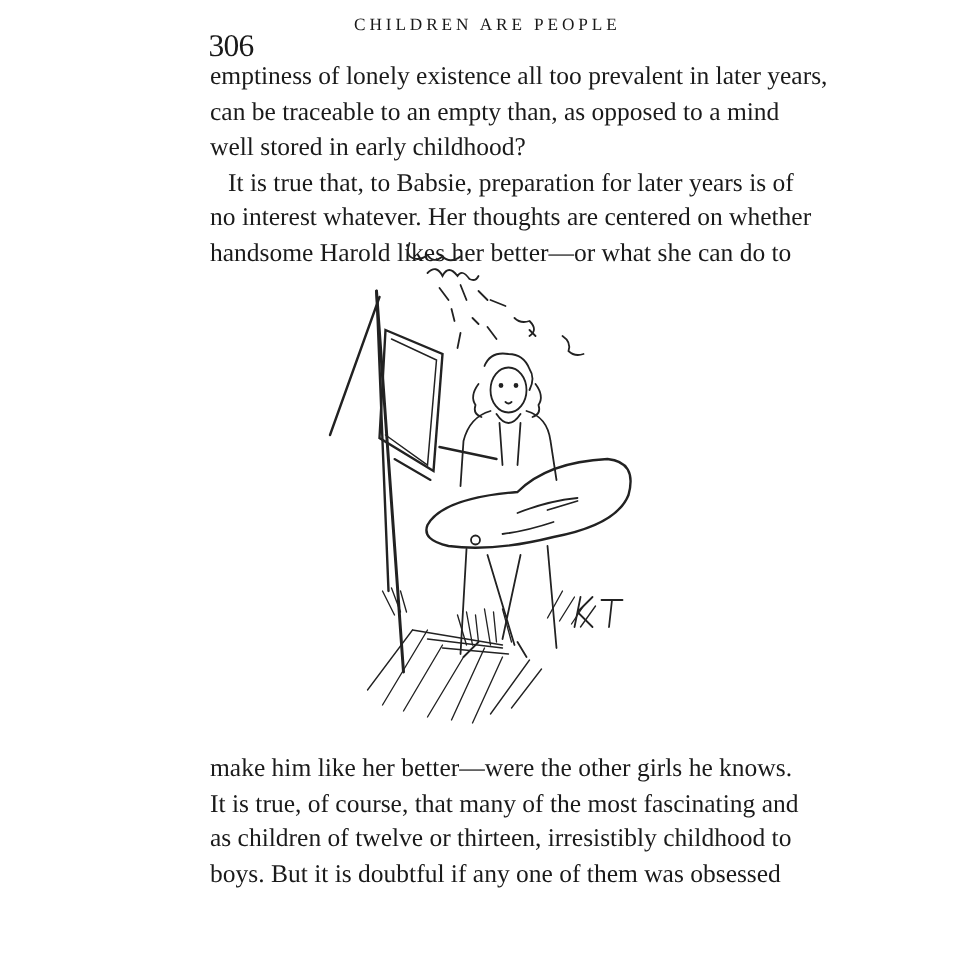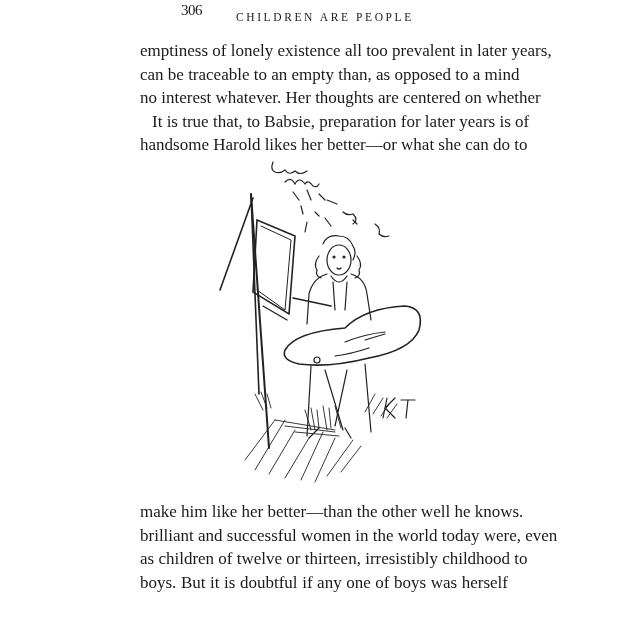--- a/index.html
+++ b/index.html
@@ -1,41 +1,42 @@
 <!DOCTYPE html>
 <html><head>
   <meta charset="utf-8">
   <style>
     html, body { margin: 0; padding: 0; background: #ffffff; }
     body { width: 640px; height: 640px; position: relative; overflow: hidden;
            font-family: "Liberation Serif", "DejaVu Serif", serif; color: #1a1a1a; }
     .page { position: absolute; left: 0; top: 0; width: 640px; height: 640px; background: #fff; }
-    .folio { position: absolute; left: 139px; top: 2px; font-size: 15px; letter-spacing: -0.5px; margin-left: 42px; }
+    .folio { position: absolute; left: 139px; top: 18px; font-size: 21px; letter-spacing: -0.5px; }
     .running-head { position: absolute; left: 236px; top: 11px; font-size: 11.5px; letter-spacing: 2.6px; font-weight: normal; }
     .text-block { position: absolute; left: 140px; width: 368px; font-size: 17px; line-height: 23.5px; }
     .line { display: block; white-space: nowrap; text-align: justify; text-align-last: justify; height: 23.5px; }
     .line.last { text-align-last: left; }
     .line.indent { text-indent: 12px; }
     #top-block { top: 39px; }
     #bottom-block { top: 500px; }
     .illustration { position: absolute; left: 215px; top: 160px; width: 250px; height: 325px; }
   </style>
 </head>
 <body>
 
 <div class="page">
 
   <div class="folio">306</div>
   <div class="running-head">CHILDREN ARE PEOPLE</div>
 
   <div class="text-block" id="top-block">
     <span class="line">emptiness of lonely existence all too prevalent in later years,</span>
     <span class="line">can be traceable to an empty than, as opposed to a mind</span>
+    <span class="line last">well stored in early childhood?</span>
+    <span class="line indent">It is true that, to Babsie, preparation for later years is of</span>
     <span class="line">no interest whatever. Her thoughts are centered on whether</span>
-    <span class="line indent">It is true that, to Babsie, preparation for later years is of</span>
     <span class="line">handsome Harold likes her better—or what she can do to</span>
   </div>
 
   <div class="illustration">
     <svg width="250" height="325" viewBox="0 0 250 325">
       <g fill="none" stroke="#222" stroke-width="1.2" stroke-linecap="round">
 
         <path d="M58 2 q-3 8 2 10 q5 2 10-2 q4 6 10 1 q5 5 12 0"></path>
         <path d="M70 22 q6-6 10 2 q4-8 10 0 q3-5 8 2 q4 2 6-2"></path>
         <path d="M78 32 l6 8 M92 30 l4 10 M104 34 l6 6 M112 40 l10 4"></path>
@@ -82,20 +83,20 @@
           <path d="M60 260 l60 10 M70 266 l50 6 M80 272 l44 4"></path>
         </g>
 
         <path d="M168 258 l4-20 M170 248 l10-10 M170 248 l10 10" stroke-width="1.2"></path>
         <path d="M186 240 l14 0 M193 240 l-2 18" stroke-width="1.2"></path>
       </g>
     </svg>
   </div>
 
   <div class="text-block" id="bottom-block">
-    <span class="line">make him like her better—than the other well he knows.</span>
-    <span class="line">brilliant and successful women in the world today were, even</span>
+    <span class="line">make him like her better—were the other girls he knows.</span>
+    <span class="line">It is true, of course, that many of the most fascinating and</span>
     <span class="line">as children of twelve or thirteen, irresistibly childhood to</span>
-    <span class="line">boys. But it is doubtful if any one of boys was herself</span>
+    <span class="line">boys. But it is doubtful if any one of them was obsessed</span>
 
   </div>
 
 </div>
 
 </body></html>

